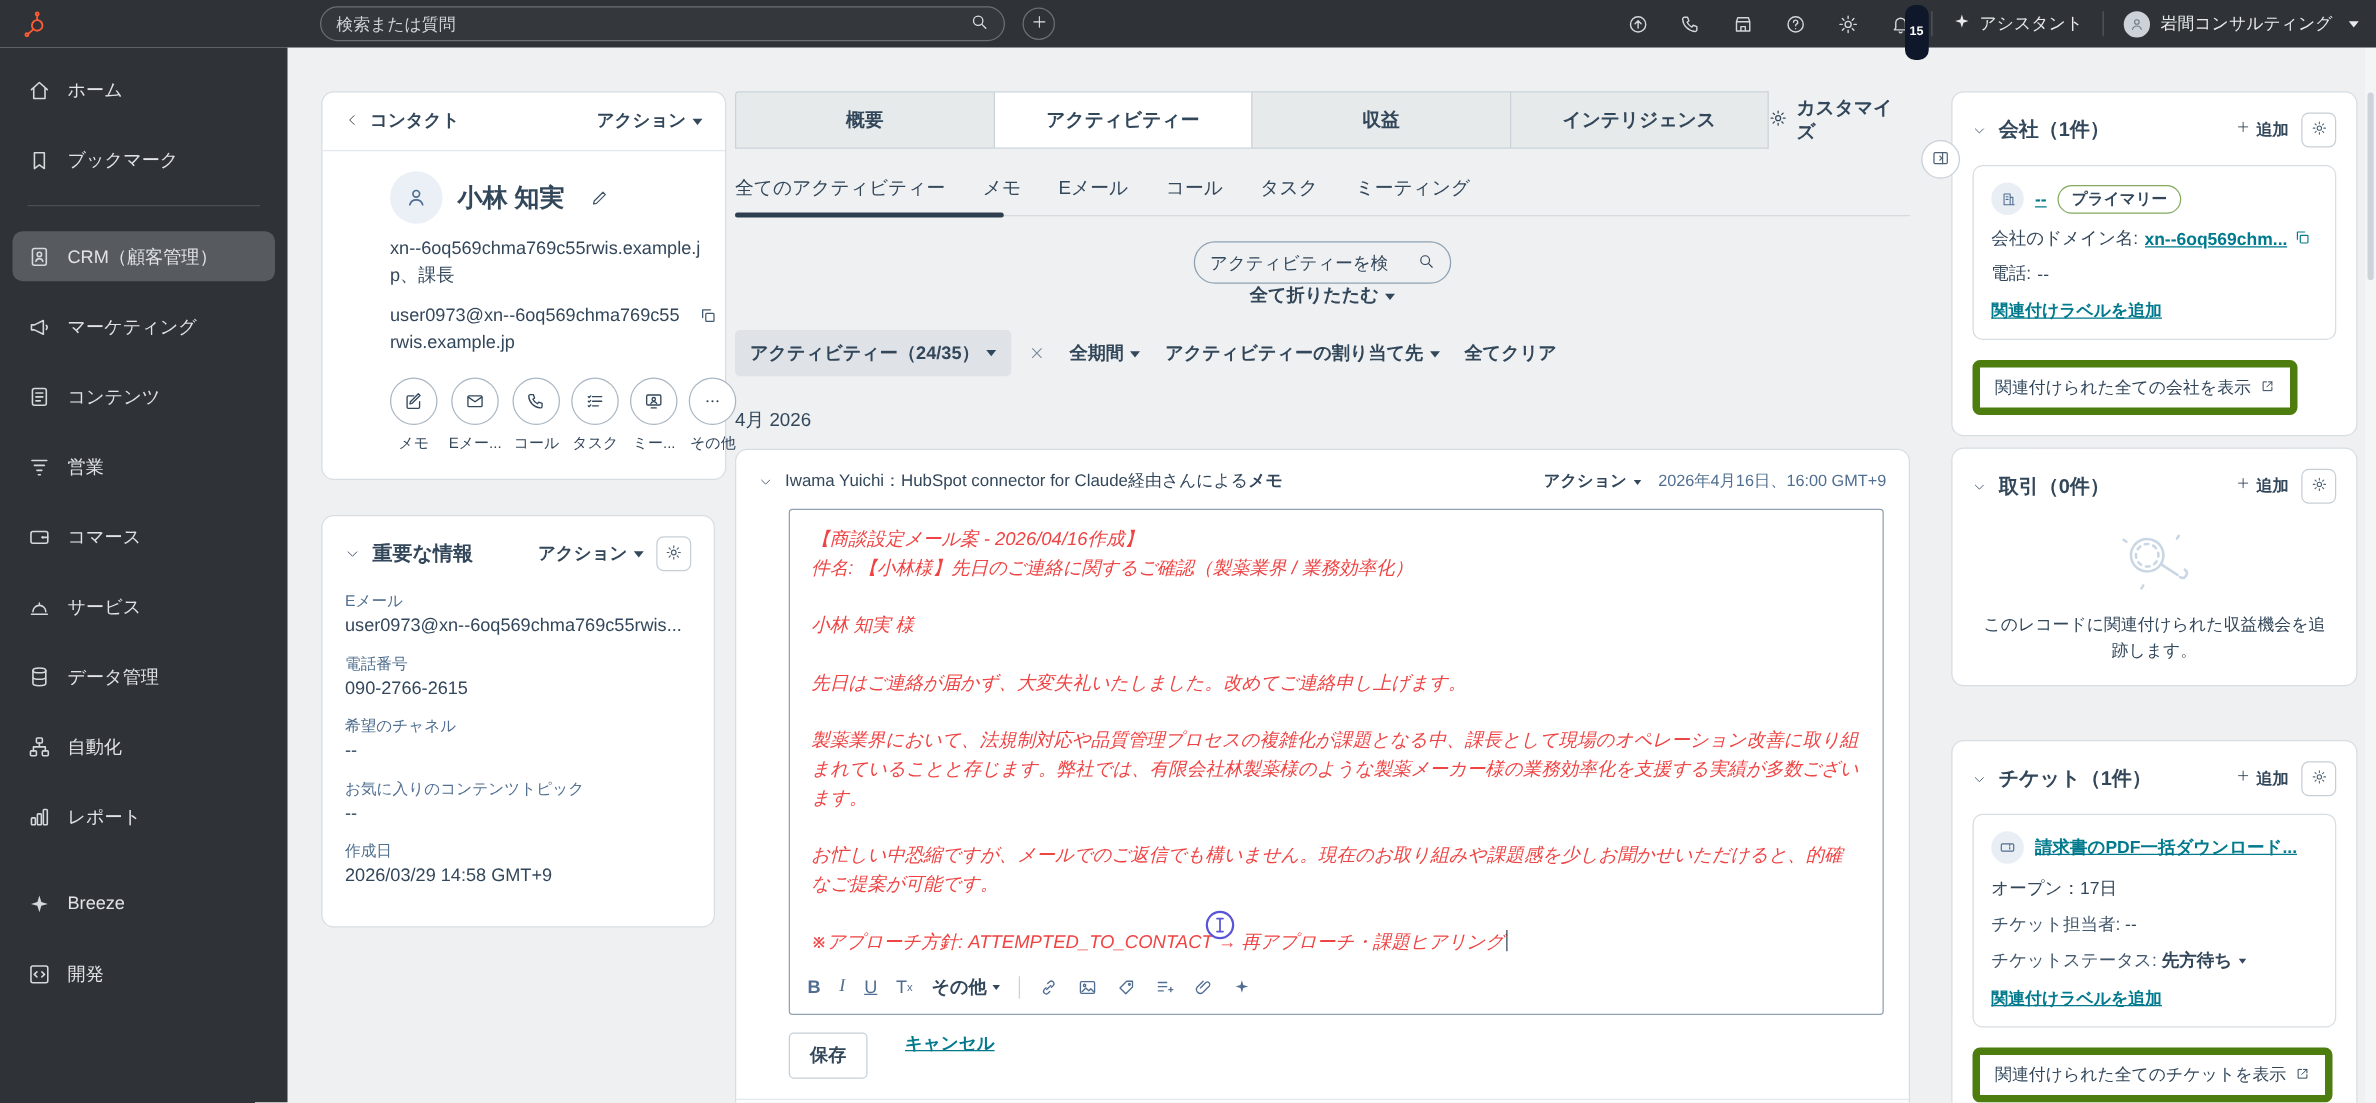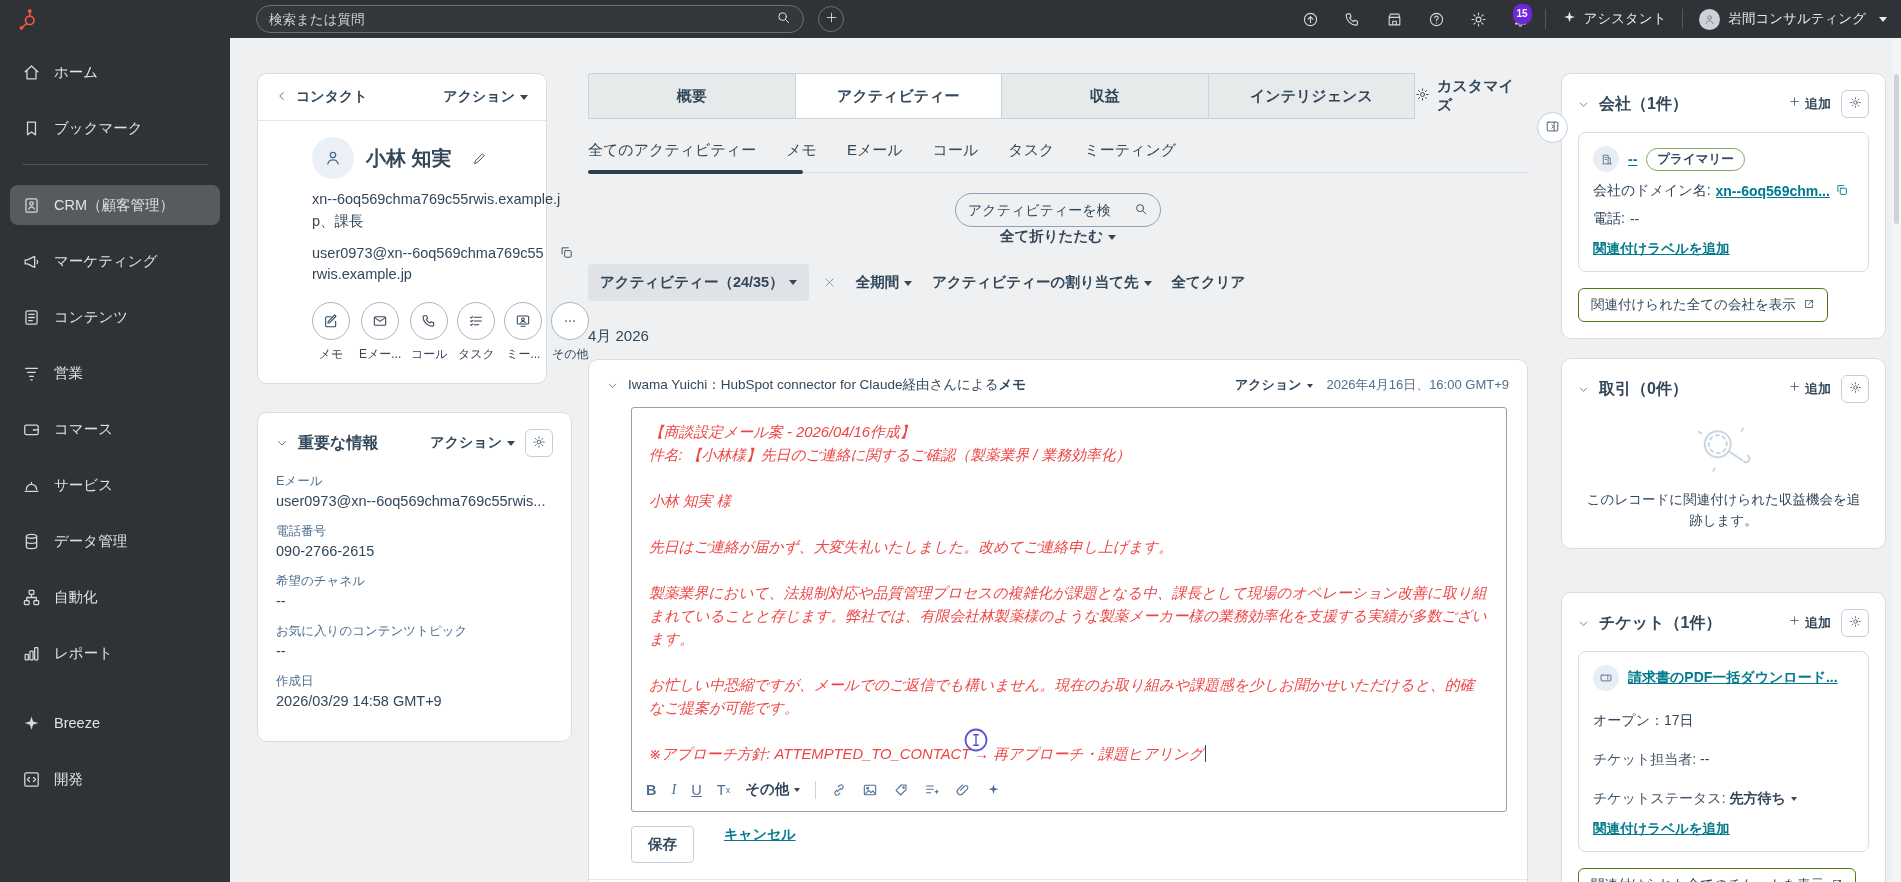--- a/index.html
+++ b/index.html
@@ -18,22 +18,22 @@
   .logo { margin:0 14px 0 16px; color:#ff5c35; display:flex; }
   .gsearch { width:548px; height:28px; margin-left:204px; border:1px solid #6b7075; border-radius:14px;
              background:#34383c; display:flex; align-items:center; padding:0 12px; }
   .gsearch input { flex:1; background:transparent; border:none; outline:none; color:#e3e6e9; font-size:13.5px;
                    font-family:inherit; }
   .gsearch input::placeholder { color:#cfd3d7; opacity:1; }
   .round-add { width:26px; height:26px; border-radius:50%; border:1px solid #6b7075; background:transparent;
                color:#dfe2e5; margin-left:14px; display:flex; align-items:center; justify-content:center; cursor:pointer; }
   .top-icons { display:flex; align-items:center; gap:25px; margin-left:auto; }
   .tico { position:relative; color:#d3d7db; display:flex; cursor:pointer; }
-  .badge { position:absolute; top:-7px; left:1px; background:#6d28d9; color:#fff; font-size:10px; font-weight:bold;
-           border-radius:8px; padding:4px 4px; line-height:1.2; }
+  .badge { position:absolute; top:-7px; left:12px; background:#0f172a; color:#fff; font-size:10px; font-weight:bold;
+           border-radius:8px; padding:16px 4px; line-height:1.2; }
   .tdiv { width:1px; height:20px; background:#55595e; margin:0 16px; }
   .assistant { display:flex; align-items:center; gap:7px; font-size:13.5px; color:#e8eaec; cursor:pointer; }
   .account { display:flex; align-items:center; gap:8px; font-size:13.5px; color:#e8eaec; margin-right:14px; cursor:pointer; }
   .avatar-sm { width:21px; height:21px; border-radius:50%; background:#ccd2d8; color:#6e7983; display:flex;
                align-items:center; justify-content:center; }
   .caret { display:inline-block; width:0; height:0; border-left:4px solid transparent; border-right:4px solid transparent;
            border-top:5px solid currentColor; vertical-align:middle; margin-left:5px; }
   .caret.sm { border-left-width:3.5px; border-right-width:3.5px; border-top-width:4.5px; }
 
   
@@ -46,21 +46,21 @@
   .sgap { height:14px; }
 
   
   .card { background:#fff; border:1px solid #d8dde2; border-radius:10px; }
   .teal { color:#007a8c; }
   a.tlink, .tlink { color:#007a8c; text-decoration:underline; font-weight:600; cursor:pointer; }
   .gearbtn { width:28px; height:28px; border:1px solid #c6cfd8; border-radius:6px; background:#fff; color:#4e6275;
              display:flex; align-items:center; justify-content:center; cursor:pointer; flex:none; }
 
   
-  .contact-col { position:absolute; left:257px; top:73px; width:290px; z-index:5; }
+  .contact-col { position:absolute; left:257px; top:73px; width:324px; z-index:5; }
   .ccard1 { position:relative; }
   .chead { display:flex; align-items:center; justify-content:space-between; padding:14px 18px;
            border-bottom:1px solid #e4e8ec; }
   .chead .back { display:flex; align-items:center; gap:8px; font-weight:bold; font-size:14px; cursor:pointer; }
   .actions-dd { font-weight:bold; font-size:14px; cursor:pointer; }
   .cbody { padding:16px 18px 20px;margin-left:36px; }
   .name-row { display:flex; align-items:center; gap:12px; }
   .avatar-lg { width:42px; height:42px; border-radius:50%; background:#eaf0f6; color:#506e91; display:flex;
                align-items:center; justify-content:center; flex:none; }
   .cname { font-size:20px; font-weight:bold; }
@@ -155,27 +155,27 @@
   .inner-card { margin-top:14px; border:1px solid #d8dde2; border-radius:8px; padding:13px 14px; }
   .ic-row1 { display:flex; align-items:center; gap:9px; }
   .avatar-xs { width:26px; height:26px; border-radius:50%; background:#e9eef4; color:#506e91; display:flex;
                align-items:center; justify-content:center; flex:none; }
   .pill { border:1.5px solid #84a95f; border-radius:12px; padding:2px 10px; font-size:12.5px; font-weight:600; }
   .kv { margin-top:10px; font-size:14px; display:flex; align-items:center; gap:5px; white-space:nowrap; }
   .kv .trunc-link { max-width:128px; overflow:hidden; text-overflow:ellipsis; white-space:nowrap; display:inline-block;
                     vertical-align:bottom; }
   .assoc-label { margin-top:12px; font-size:13.5px; }
   .view-all-btn { margin-top:16px; display:inline-flex; align-items:center; gap:7px; background:#fff;
-                  border:1px solid #4d7c0f; border-radius:6px; padding:7px 12px; font-size:13.5px; color:#33475b;
+                  border:6px solid #4d7c0f; border-radius:6px; padding:7px 12px; font-size:13.5px; color:#33475b;
                   cursor:pointer; font-family:inherit; }
   .deal-empty { text-align:center; padding-top:8px; }
   .deal-illus { color:#c9d6e3; display:inline-block; transform:rotate(-12deg); margin-top:10px; }
   .deal-text { margin-top:12px; font-size:13.5px; line-height:1.55; padding:0 6px; }
   .tk-link { font-size:14px; font-weight:bold; max-width:215px; overflow:hidden; text-overflow:ellipsis; white-space:nowrap; }
-  .tk-line { margin-top:21px; font-size:14px; white-space:nowrap; }
+  .tk-line { margin-top:11px; font-size:14px; white-space:nowrap; }
   .tk-line .lbl { color:#42576c; }
   .tk-line b { font-weight:bold; }
 
   
   .vscroll { position:absolute; right:0; top:38px; bottom:0; width:9px; background:#f4f5f6; z-index:25; }
   .vscroll .thumb { position:absolute; top:36px; left:2px; width:5px; height:150px; border-radius:3px; background:#cdd3d8; }
 </style>
 </head>
 <body>
 

